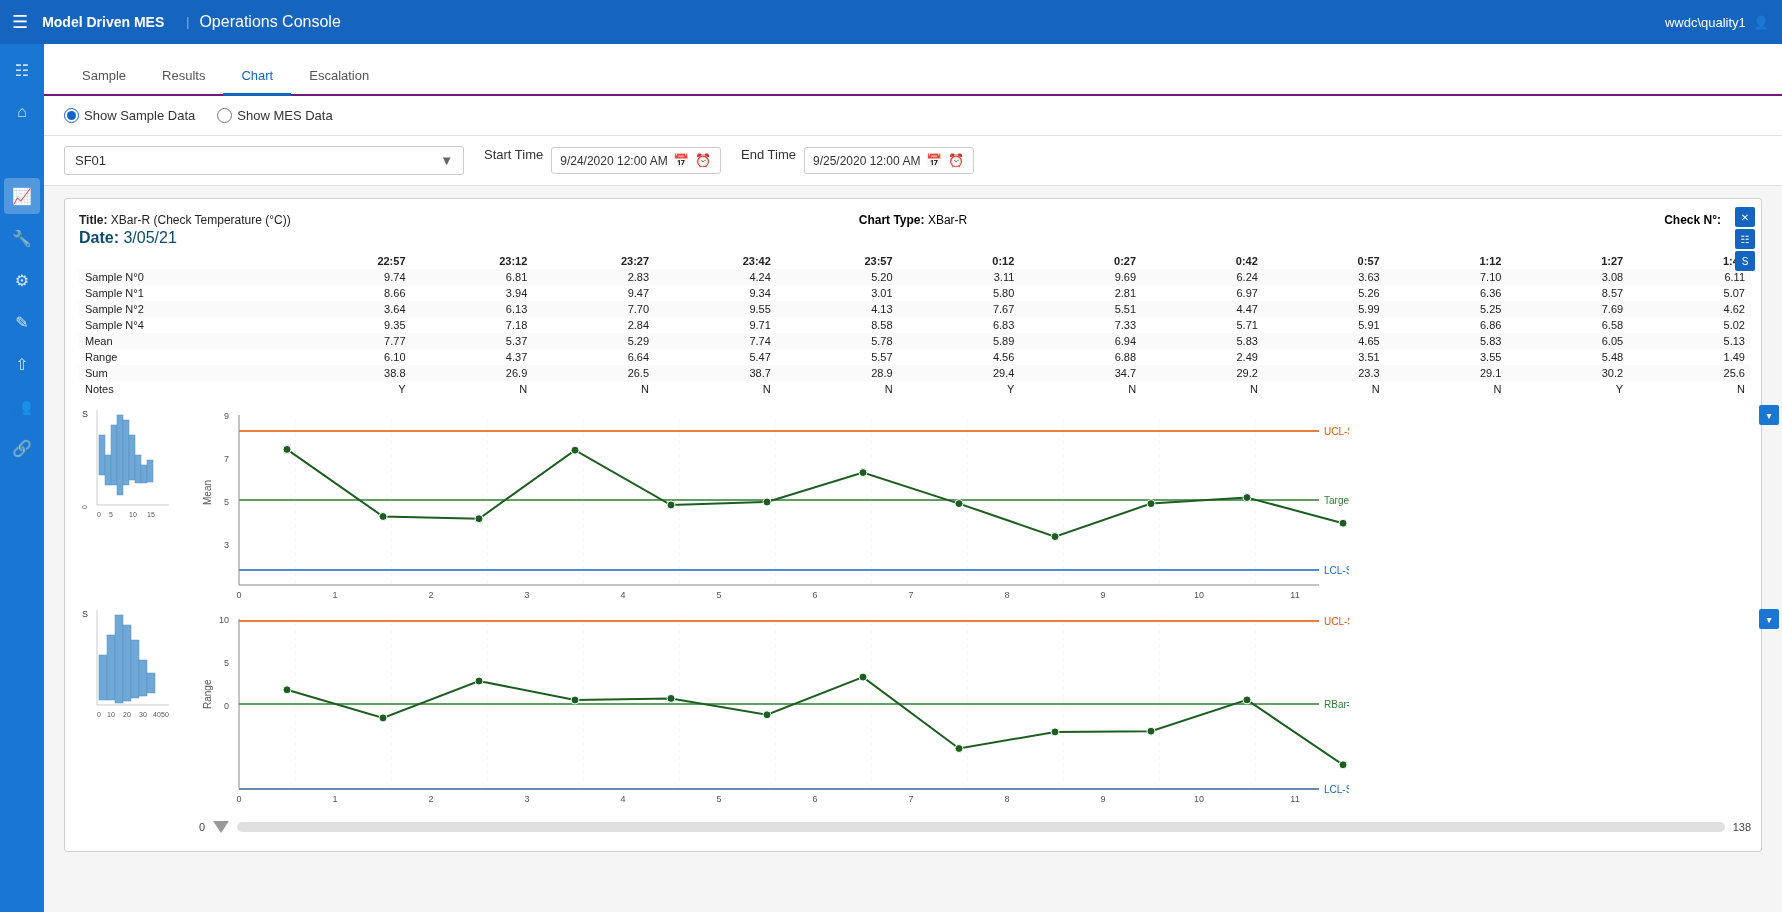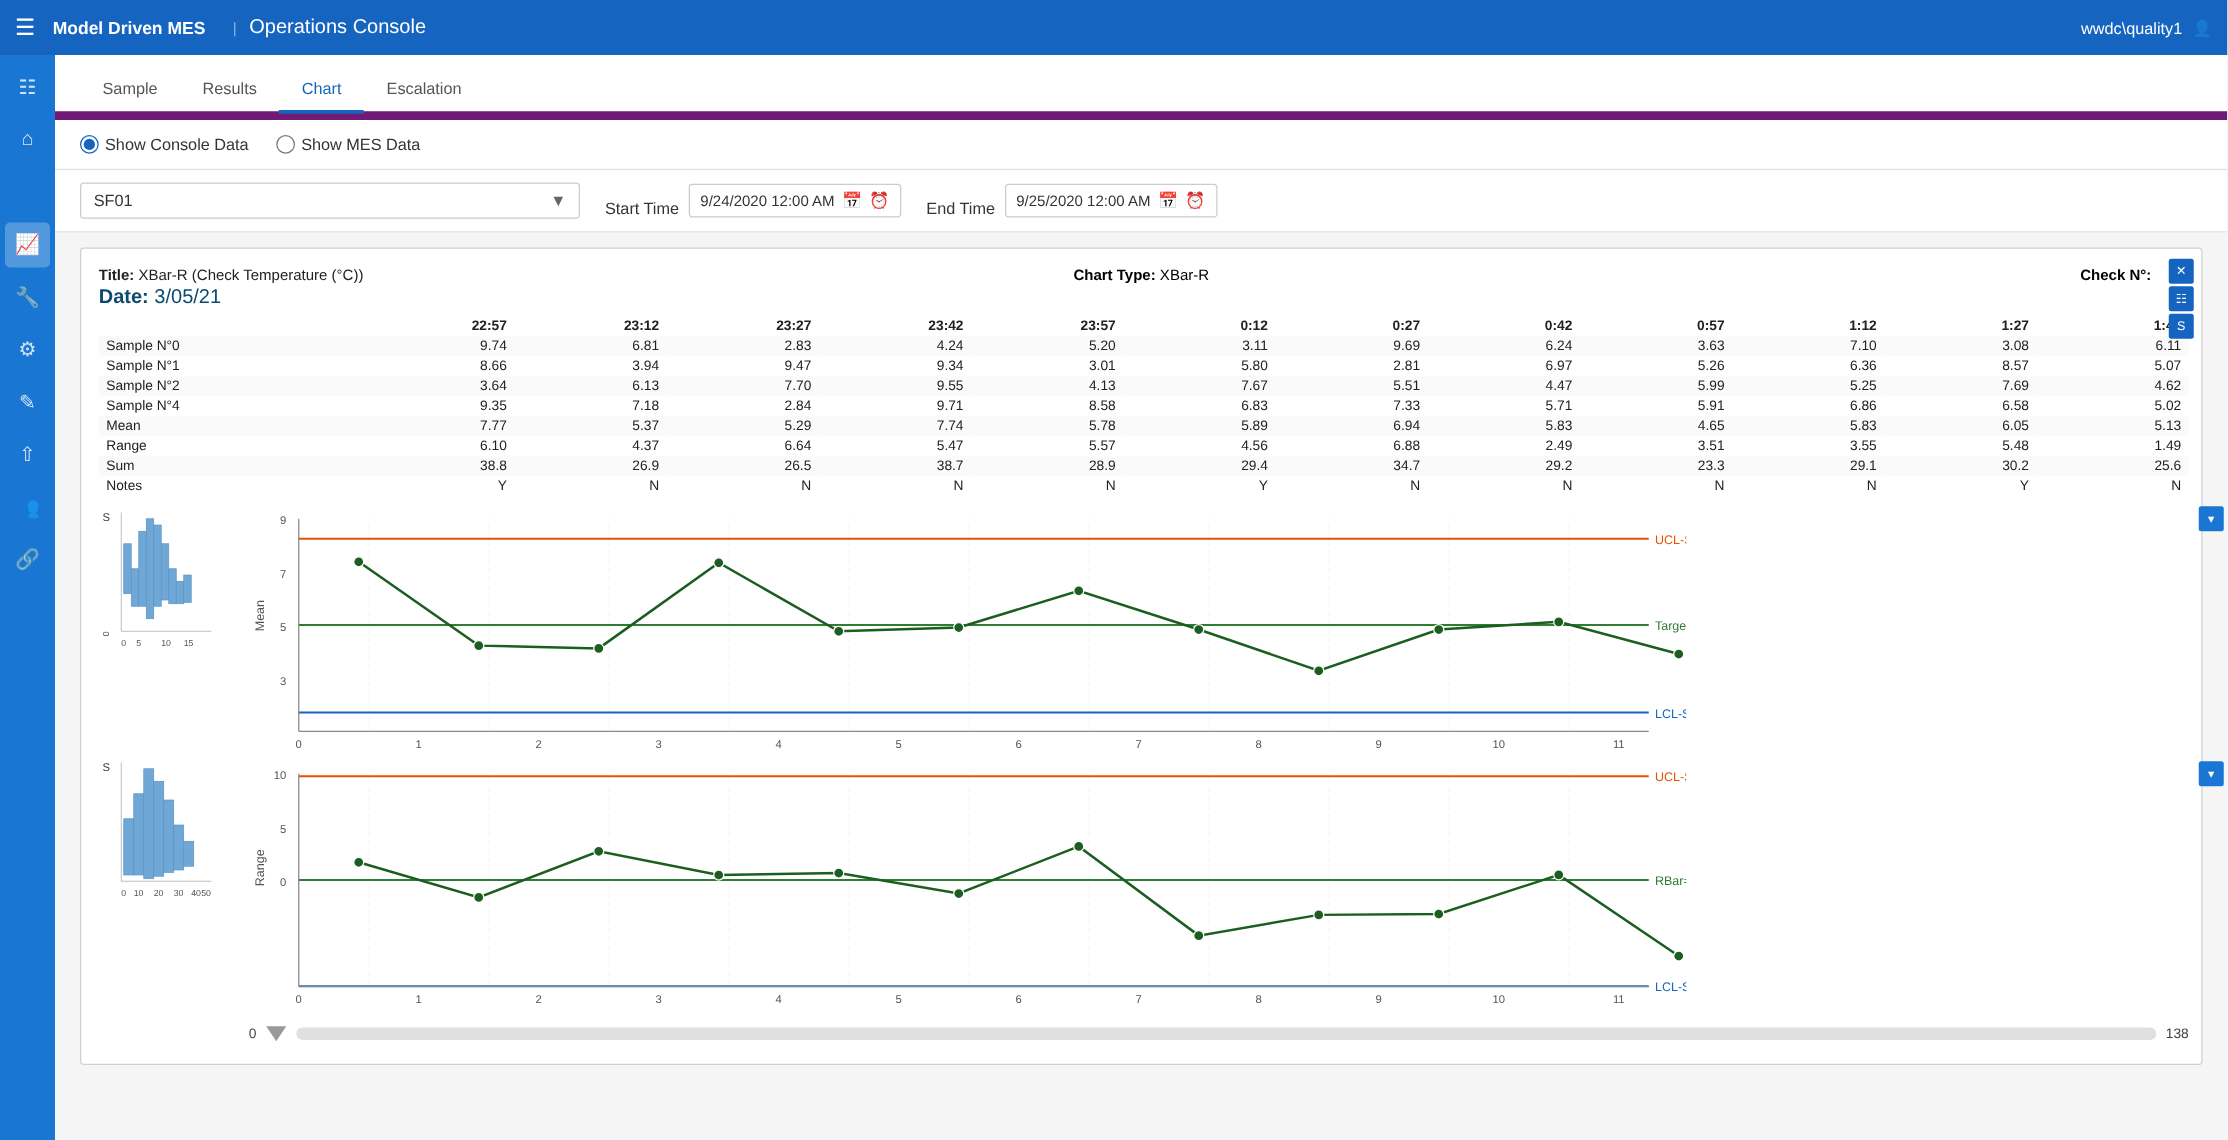--- a/index.html
+++ b/index.html
@@ -53,21 +53,21 @@
       flex: 1;
       background: #f5f5f5;
       display: flex;
       flex-direction: column;
       overflow: hidden;
     }
 
     
     .tab-bar {
       background: white;
-      border-bottom: 7px solid #701a75;
+      border-bottom: 2px solid #701a75;
       display: flex;
       align-items: flex-end;
       padding: 0 20px;
       height: 52px;
       flex-shrink: 0;
     }
     .tab {
       padding: 10px 18px;
       font-size: 13px;
       color: #555;
@@ -112,21 +112,21 @@
       font-size: 13px;
       display: flex;
       align-items: center;
       justify-content: space-between;
       cursor: pointer;
       background: white;
     }
     .sf-dropdown span { color: #333; }
     .sf-dropdown .arrow { color: #666; }
 
-    .datetime-group { display: flex; align-items: flex-end; gap: 8px; }
+    .datetime-group { display: flex; align-items: flex-start; gap: 8px; }
     .datetime-label { font-size: 13px; color: #333; }
     .datetime-input {
       border: 1px solid #ccc;
       border-radius: 3px;
       padding: 5px 8px;
       font-size: 12px;
       display: flex;
       align-items: center;
       gap: 6px;
       background: white;
@@ -248,21 +248,21 @@
       <div class="tab">Sample</div>
       <div class="tab">Results</div>
       <div class="tab active">Chart</div>
       <div class="tab">Escalation</div>
     </div>
 
     <div class="toolbar">
       <div class="radio-group">
         <label>
           <input type="radio" name="datamode" checked="" style="">
-          <span>Show Console Data</span>
+          <span>Show Sample Data</span>
         </label>
         <label style="margin-left:16px;">
           <input type="radio" name="datamode" style="">
           <span>Show MES Data</span>
         </label>
       </div>
     </div>
 
     <div class="filter-row">
       <div class="sf-dropdown">

